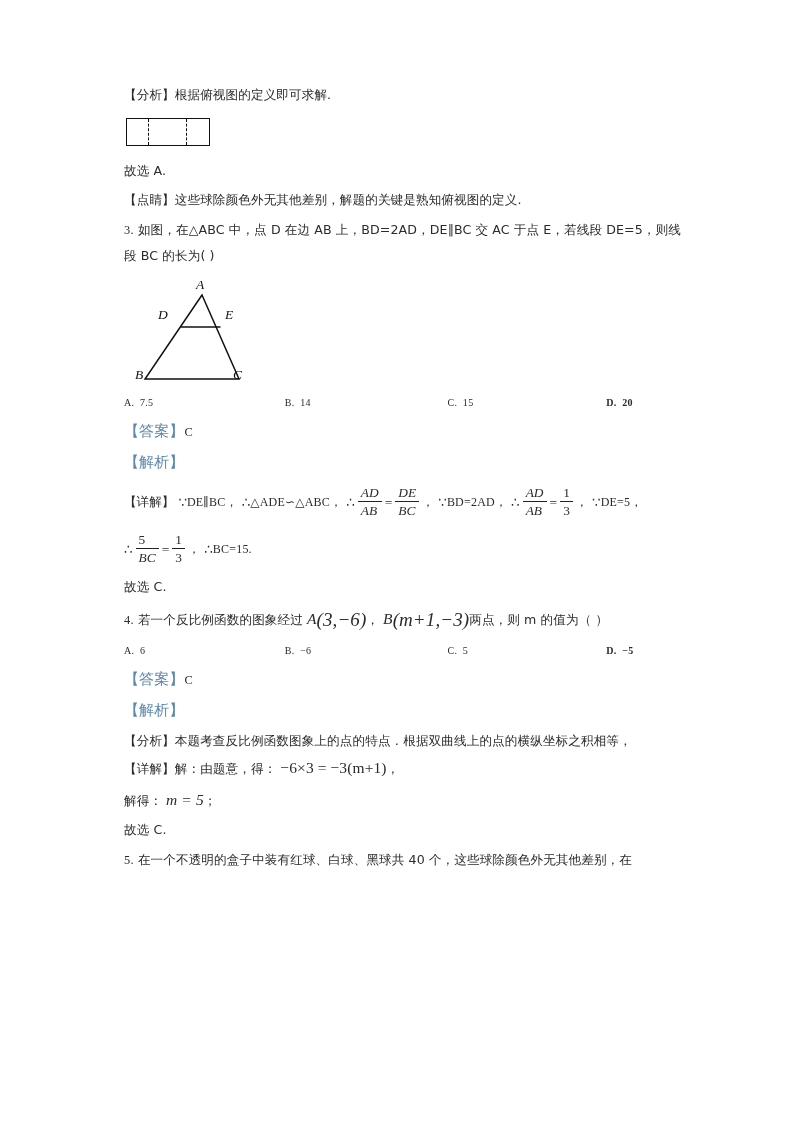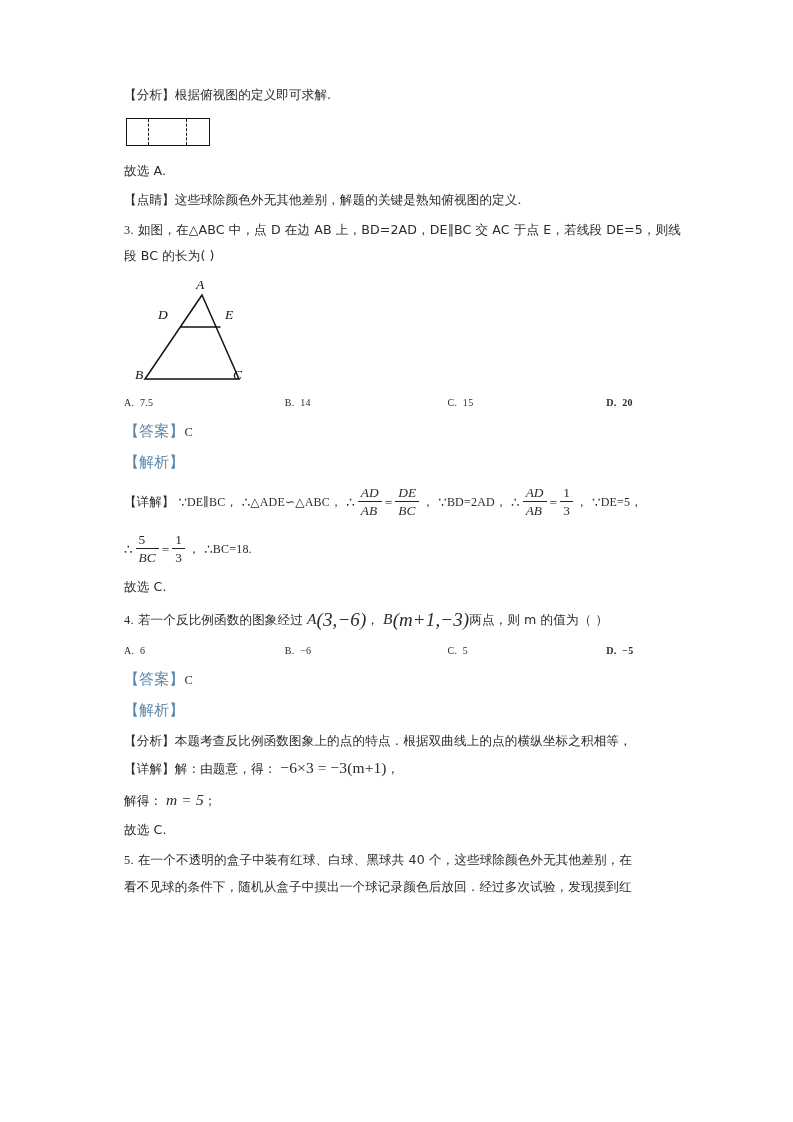--- a/index.html
+++ b/index.html
@@ -267,21 +267,21 @@
           <span class="den">BC</span>
         </span>
         <span class="mn">=</span>
         <span class="frac upright">
           <span class="num">1</span>
           <span class="den">3</span>
         </span>
         <span class="mono-ish">，</span>
           <span class="sp-s"></span>
         <span class="mn">∴</span>
-        <span class="mono-ish">BC=18.</span>
+        <span class="mono-ish">BC=15.</span>
       </span>
     </div>
 
     <div class="line">
       <span class="cn">故选 C.</span>
     </div>
 
     <div class="line">
       <span class="lat">4.</span><span class="sp-s"></span><span class="cn">若一个反比例函数的图象经过</span><span class="sp-s"></span><span class="mi mbig">A</span><span class="paren-big">(3,−6)</span><span class="cn">，</span><span class="sp-s"></span><span class="mi mbig">B</span><span class="paren-big">(m+1,−3)</span><span class="cn">两点，则 m 的值为（        ）</span>
     </div>
@@ -313,18 +313,15 @@
       <span class="cn">解得：</span><span class="sp-s"></span><span class="mi mbig">m = 5</span><span class="cn">；</span>
     </div>
 
     <div class="line">
       <span class="cn">故选 C.</span>
     </div>
 
     <div class="line tight">
       <span class="lat">5.</span><span class="sp-s"></span><span class="cn">在一个不透明的盒子中装有红球、白球、黑球共 40 个，这些球除颜色外无其他差别，在</span>
     </div>
-    <div class="line">
-      <span class="cn">看不见球的条件下，随机从盒子中摸出一个球记录颜色后放回．经过多次试验，发现摸到红</span>
-    </div>
 
   </div>
 </div>
 
 </body></html>

